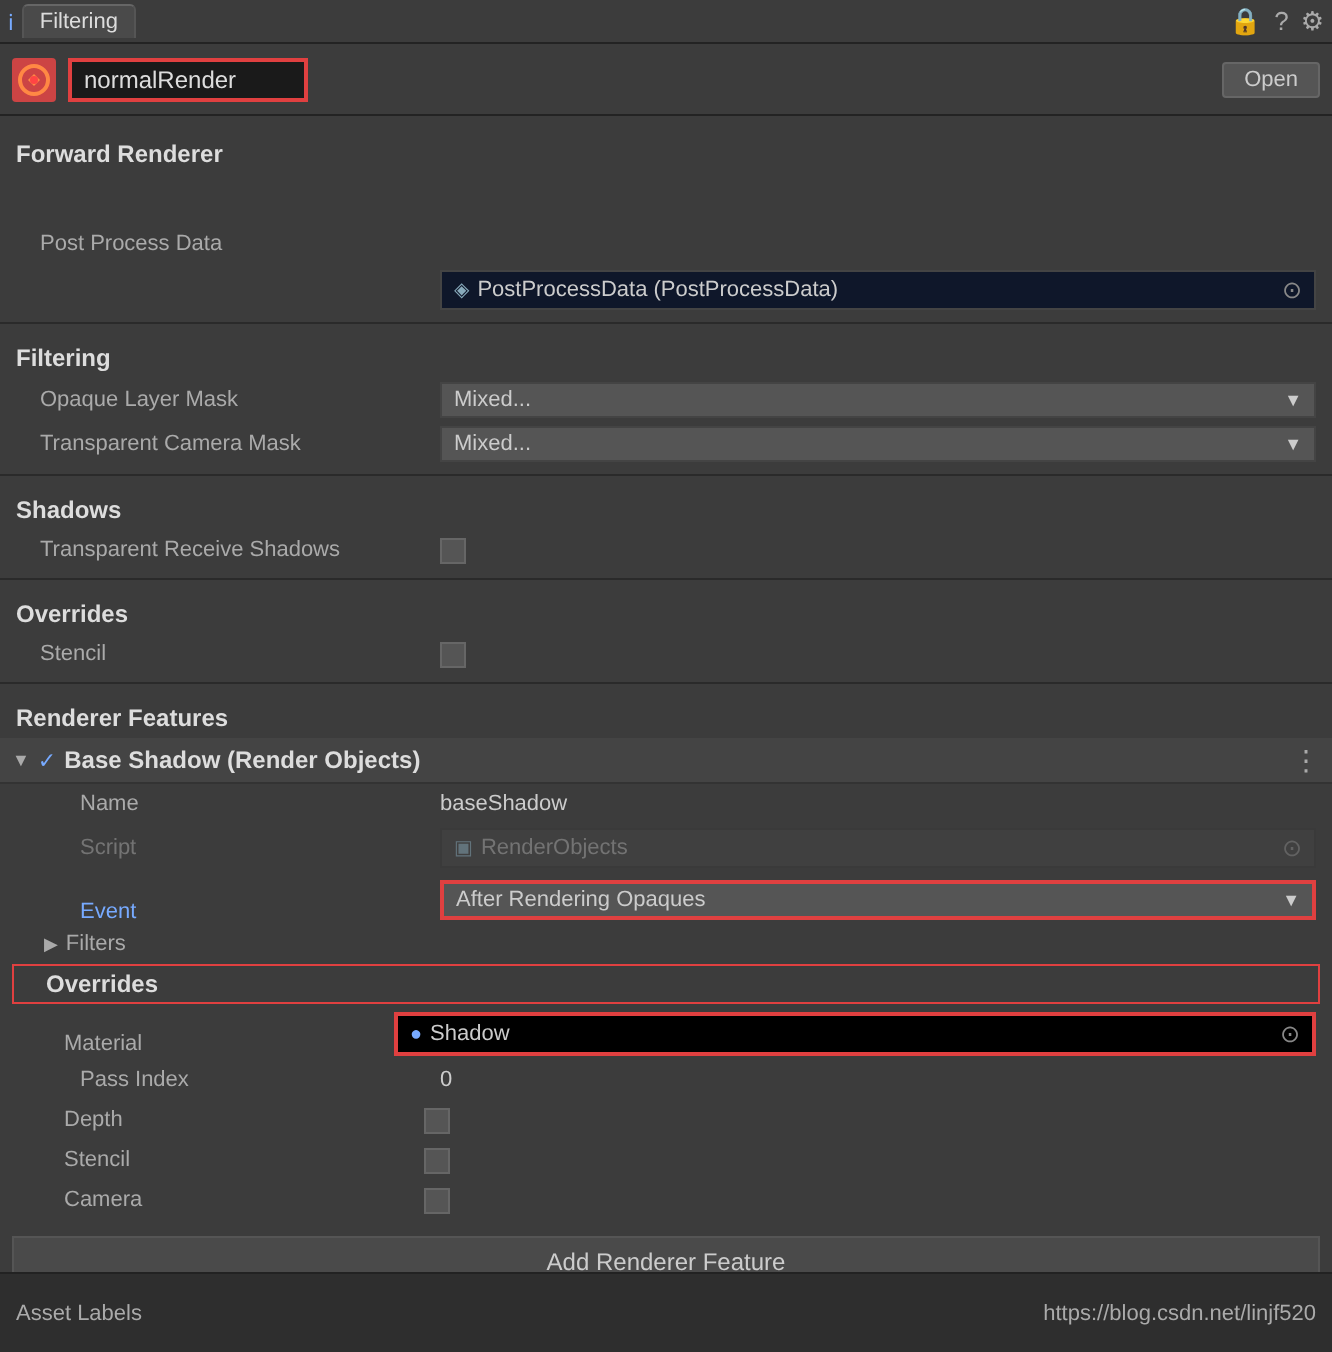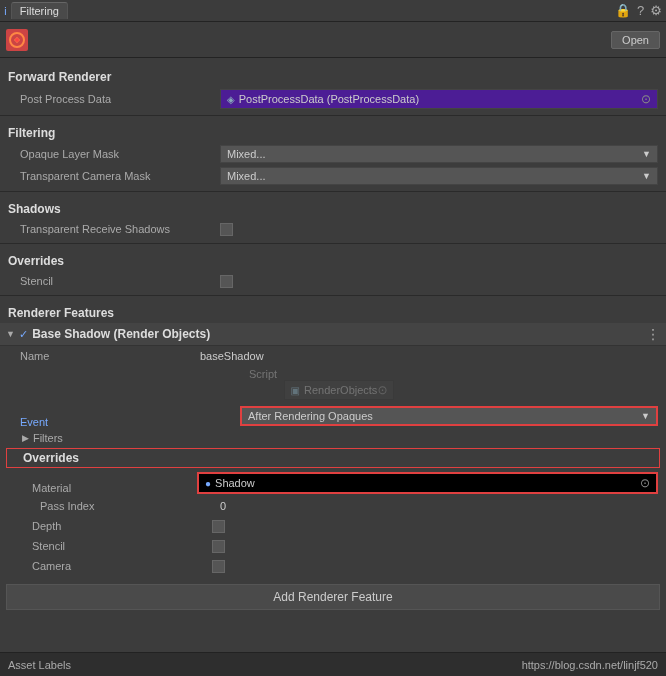--- a/index.html
+++ b/index.html
@@ -140,26 +140,27 @@
     .dropdown-arrow {
       margin-left: 4px;
       font-size: 9px;
     }
 
     
     .postprocess-field {
       display: flex;
       align-items: center;
       justify-content: space-between;
-      background: #4c1d95;
+      background: #0f172a;
       border: 1px solid #444;
       padding: 2px 6px;
       flex: 1;
       color: #ccc;
       font-size: 11px;
+      margin-top: 46px;
     }
     .field-icon {
       color: #8ab;
       margin-right: 4px;
       font-size: 10px;
     }
     .circle-btn {
       color: #888;
       font-size: 12px;
       cursor: pointer;
@@ -219,21 +220,21 @@
     .three-dots {
       color: #aaa;
       cursor: pointer;
       font-size: 14px;
     }
 
     
     .sub-prop {
       display: flex;
       align-items: center;
-      padding: 2px 8px 2px 20px;
+      padding: 2px 8px 2px 40px;
       min-height: 20px;
     }
     .sub-prop-label {
       color: #aaa;
       width: 180px;
       flex-shrink: 0;
       font-size: 11px;
     }
     .sub-prop-value {
       flex: 1;
@@ -260,21 +261,20 @@
       display: flex;
       align-items: center;
       justify-content: space-between;
       background: #555;
       border: 2px solid #e04040;
       padding: 2px 6px;
       flex: 1;
       cursor: pointer;
       color: #ccc;
       font-size: 11px;
-      margin-left: 40px;
     }
 
     
     .filters-row {
       display: flex;
       align-items: center;
       padding: 2px 8px 2px 22px;
       gap: 4px;
       cursor: pointer;
     }
@@ -345,40 +345,39 @@
       color: #ccc;
       font-size: 12px;
     }
 
     
     .bottom-bar {
       position: absolute;
       bottom: 0;
       left: 0;
       right: 0;
-      height: 24px;
+      height: 40px;
       background: #2e2e2e;
       display: flex;
       align-items: center;
       justify-content: space-between;
       padding: 0 8px;
       border-top: 1px solid #222;
     }
     .asset-labels-text {
       color: #aaa;
       font-size: 11px;
     }
     .url-text {
       color: #aaa;
       font-size: 11px;
     }
 
     .sub-prop-disabled {
       opacity: 0.5;
-      flex-direction: column;
     }
   </style>
 </head>
 <body>
 
 <div class="title-bar">
   <div class="title-left">
     <span style="color:#7af;font-size:11px;">ℹ</span>
     <span class="tab-inspector">Filtering</span>
   </div>
@@ -391,20 +390,21 @@
 
 <div class="asset-bar">
   <div class="asset-left">
     <div class="asset-icon">
       <svg width="18" height="18" viewBox="0 0 18 18">
         <circle cx="9" cy="9" r="7" fill="none" stroke="#ff8844" stroke-width="2"></circle>
         <path d="M6 9 L9 6 L12 9 L9 12 Z" fill="#ff8844"></path>
         <circle cx="9" cy="9" r="2" fill="#ff4444"></circle>
       </svg>
     </div>
+    <div class="asset-name-box">normalRender</div>
   </div>
   <button class="open-btn">Open</button>
 </div>
 
 <div class="main-content">
 
   <div class="section-header">Forward Renderer</div>
   <div class="prop-row">
     <span class="prop-label">Post Process Data</span>
     <div style="flex:1;display:flex;align-items:center;gap:4px;">

